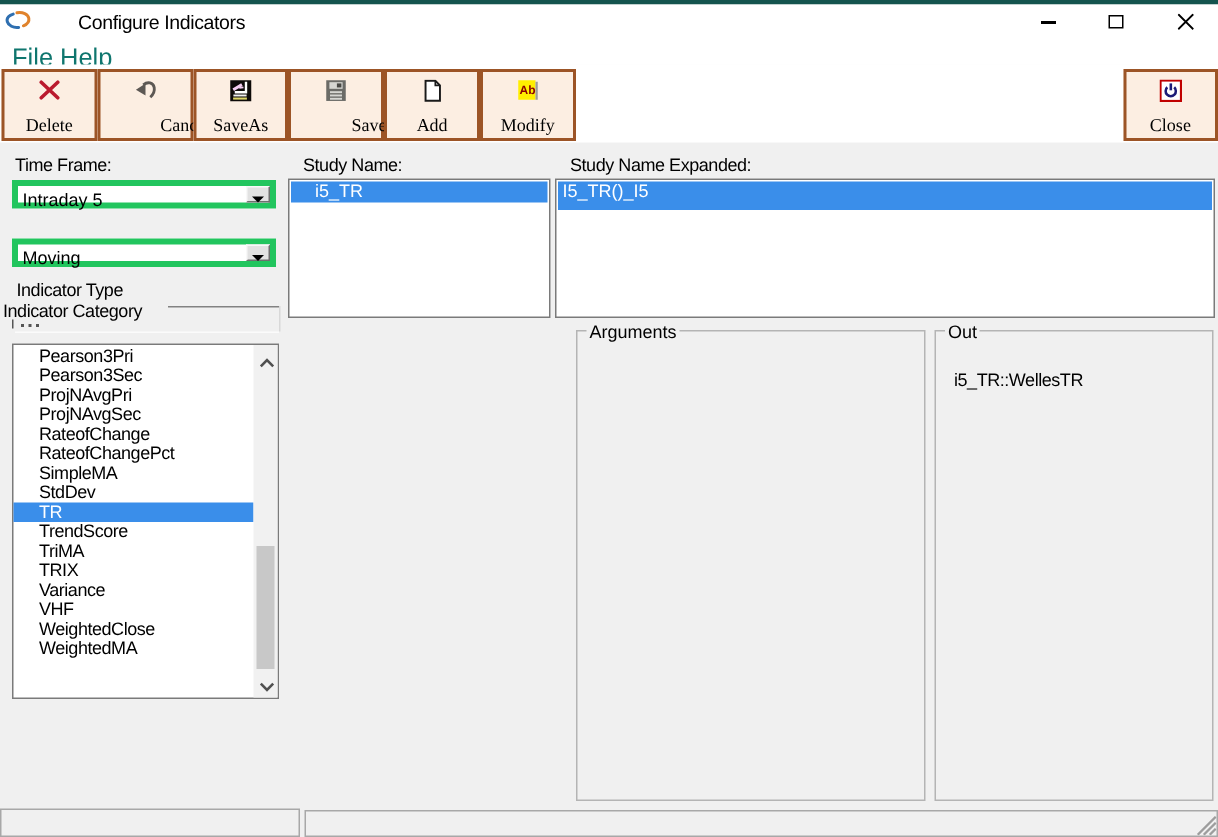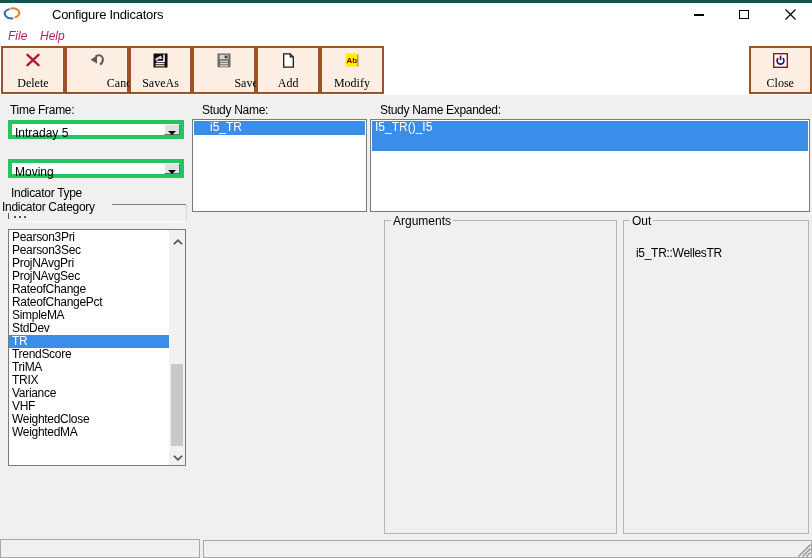--- a/index.html
+++ b/index.html
@@ -4,37 +4,37 @@
 <style>
 * { margin:0; padding:0; box-sizing:border-box; }
 html,body { width:812px; height:558px; }
 body { font-family:"Liberation Sans", sans-serif; background:#f0f0f0; position:relative; overflow:hidden; }
 .abs { position:absolute; }
 #win { position:absolute; left:0; top:0; width:812px; height:558px; background:#f0f0f0; }
 #topborder { left:0; top:0; width:812px; height:3px; background:#14544e; }
 #titlebar { left:0; top:3px; width:812px; height:40px; background:#ffffff; }
 #title { left:24px; top:7px; font-size:13px; color:#000; letter-spacing:-0.25px;margin-left:28px; }
 #menubar { left:0; top:27px; width:812px; height:16px; background:#fff; }
-.menuitem { position:absolute; top:29px; font-size:12px; color:#be185d;font-style:italic; }
+.menuitem { position:absolute; top:29px; font-size:17px; color:#0f766e; }
 #toolstrip { left:0; top:43px; width:812px; height:52px; background:#ffffff; }
 .tbtn { position:absolute; top:3px; width:63.8px; height:48px; background:#fceee2; border:2px solid #9c5426; text-align:center; }
 .tbtn .ic { position:absolute; left:0; right:0; top:5px; height:16px; }
 .tbtn .lbl { position:absolute; left:0; right:0; top:28px; font-size:12px; color:#000;font-family:Liberation Serif, serif; }
 .tbtn .dis { color:#000000;margin-left:40px; }
 
 .lab { position:absolute; font-size:12px; color:#000; letter-spacing:-0.3px; }
 .combo { position:absolute; left:8px; width:176px; height:19px; background:#fff; border:4px solid #22c55e; }
 .combo .txt { position:absolute; left:3px; top:2px; font-size:12px; color:#000; }
 .cbtn { position:absolute; right:0; top:0; bottom:0; width:16px; background:#e2e2e2; border-top:1px solid #f8f8f8; border-left:1px solid #f8f8f8; border-right:1.5px solid #6f6f6f; border-bottom:1.5px solid #6f6f6f; }
 .cbtn:after { content:""; position:absolute; left:3px; top:6px; border-left:4.5px solid transparent; border-right:4.5px solid transparent; border-top:4.5px solid #000; }
 .listwhite { position:absolute; background:#fff; border:1px solid #7a7a7a; }
 .sel { background:#3a8eea; color:#fff; }
 
 #indlist { left:8px; top:229px; width:178px; height:237px; }
-#indlist .it { height:13px; font-size:12px; line-height:13px; padding-left:3px; white-space:nowrap; letter-spacing:-0.3px; }
+#indlist .it { height:13px; font-size:12px; line-height:13px; padding-left:17px; white-space:nowrap; letter-spacing:-0.3px; }
 
 #sbar { position:absolute; right:0; top:0; width:16px; height:235px; background:#f1f1f1; }
 #sthumb { position:absolute; left:2px; width:12px; background:#c8c8c8; }
 .chev { position:absolute; left:3px; width:10px; height:10px; color:#555; font-size:11px; line-height:10px; }
 
 .group { position:absolute; border:1px solid #b4b4b4; }
 .group .glab { position:absolute; left:6px; top:-7px; background:#f0f0f0; padding:0 2px; font-size:12px; color:#000; }
 
 .status { position:absolute; background:#f0f0f0; border:1px solid #a8a8a8; }
 svg { display:block; margin:0 auto; }
@@ -183,21 +183,21 @@
       <svg class="chev" style="top:223px;left:4px" viewBox="0 0 8 5" width="8" height="5">
           <path d="M0.7 0.7 L4 4 L7.3 0.7" fill="none" stroke="#505050" stroke-width="1.4"></path>
         </svg>
     </div>
   </div>
 
   <div class="listwhite" style="left:192px;top:119px;width:175px;height:93px">
     <div class="sel" style="position:absolute;left:1px;right:1px;top:1px;height:13.5px;font-size:12px;line-height:13px;padding-left:16px">i5_TR</div>
   </div>
   <div class="listwhite" style="left:370px;top:119px;width:440px;height:93px">
-    <div class="sel" style="position:absolute;left:1px;right:1px;top:1px;height:30px;font-size:12px;line-height:13px;padding-left:3px">I5_TR()_I5</div>
+    <div class="sel" style="position:absolute;left:1px;right:1px;top:1px;height:19px;font-size:12px;line-height:13px;padding-left:3px">I5_TR()_I5</div>
   </div>
 
   <div class="group" style="left:384px;top:220px;width:233px;height:314px">
       <div class="glab">Arguments</div>
     </div>
   <div class="group" style="left:623px;top:220px;width:186px;height:314px">
       <div class="glab">Out</div>
     <div class="lab" style="left:12px;top:25px">i5_TR::WellesTR</div>
   </div>
 

